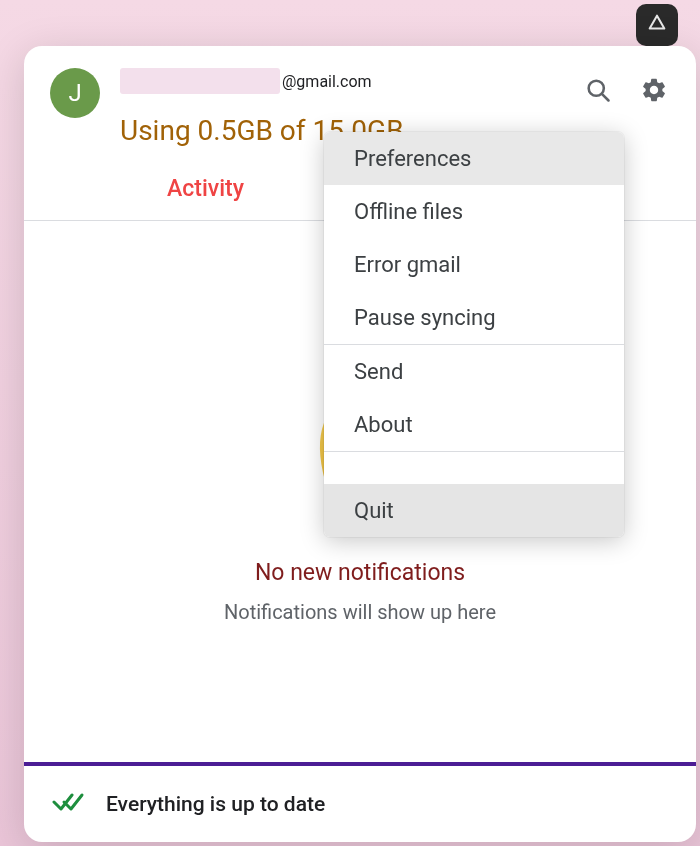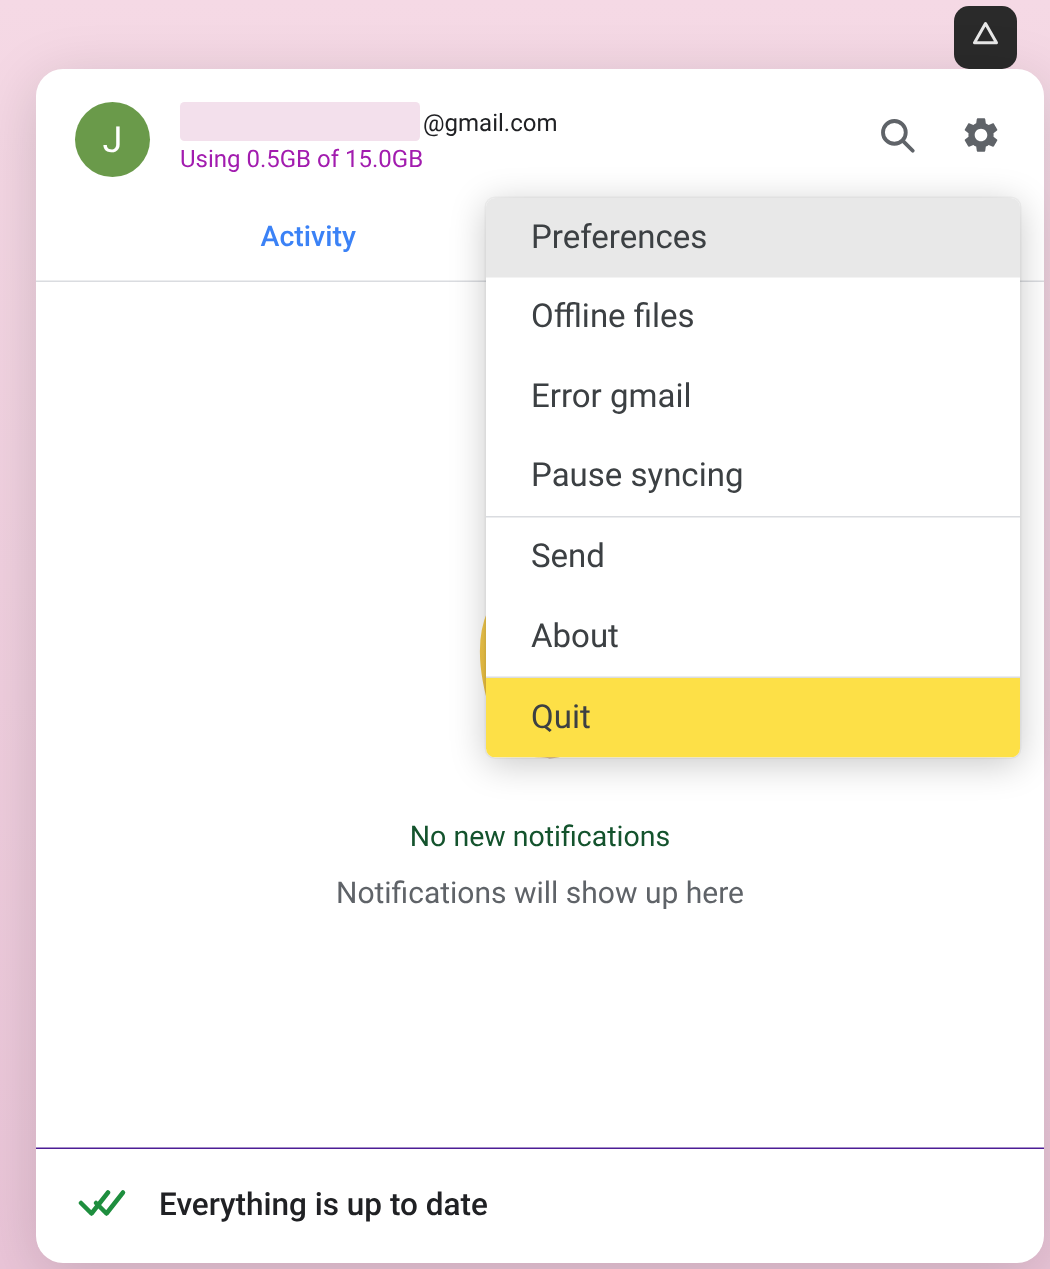--- a/index.html
+++ b/index.html
@@ -64,23 +64,23 @@
       font-weight: 400;
     }
     .redacted {
       width: 160px;
       height: 26px;
       background: #f3e0ec;
       border-radius: 3px;
       margin-right: 2px;
     }
     .storage {
-      font-size: 16px;
-      color: #a21caf;
-      margin-top: 2px;
+      font-size: 28px;
+      color: #a16207;
+      margin-top: 20px;
     }
     .header-actions {
       display: flex;
       align-items: center;
       gap: 24px;
       margin-top: 8px;
     }
     .icon-btn {
       width: 32px;
       height: 32px;
@@ -91,22 +91,22 @@
       color: #5f6368;
     }
     .icon-btn svg { width: 28px; height: 28px; }
     .tabs {
       display: flex;
       padding: 18px 0 0 0;
     }
     .tab {
       flex: 1;
       text-align: center;
-      font-size: 19px;
-      color: #3b82f6;
+      font-size: 23px;
+      color: #ef4444;
       font-weight: 500;
       padding-bottom: 18px;
       cursor: pointer;
       padding-left: 27px;
     }
     .divider {
       height: 1px;
       background: #dadce0;
     }
     .content {
@@ -117,67 +117,68 @@
       justify-content: center;
       position: relative;
     }
     .bell-icon {
       width: 170px;
       height: 170px;
       margin-bottom: 30px;
       position: relative;
     }
     .empty-title {
-      font-size: 19px;
-      color: #14532d;
+      font-size: 23px;
+      color: #7f1d1d;
       margin-bottom: 14px;
     }
     .empty-subtitle {
       font-size: 20px;
       color: #5f6368;
     }
     .footer {
-      border-top: 1px solid #4c1d95;
+      border-top: 4px solid #4c1d95;
       padding: 24px 28px;
       display: flex;
       align-items: center;
       gap: 20px;
     }
     .checkmarks { color: #1e8e3e; }
     .footer-text {
       font-size: 21px;
       color: #202124;
       font-weight: 500;
     }
     .menu {
       position: absolute;
       top: 132px;
       left: 324px;
-      width: 356px;
+      width: 300px;
       background: #fff;
       border-radius: 6px;
       box-shadow: 0 4px 24px rgba(0,0,0,0.22), 0 0 0 1px rgba(0,0,0,0.04);
       overflow: hidden;
       z-index: 100;
     }
     .menu-item {
       padding: 14px 30px;
       font-size: 22px;
       color: #3c4043;
       cursor: pointer;
     }
     .menu-item.highlighted {
       background: #e8e8e8;
     }
     .menu-divider {
       height: 1px;
       background: #dadce0;
     }
     .menu-quit-section {
-      background: #fde047;
+      background: #e5e5e5;
+      margin-top: 32px;
     }
   </style>
 </head>
 <body>
 
 <div class="topbar">
   <span>
     <svg viewBox="0 0 24 24" fill="none">
       <path d="M12 4 L20 18 L4 18 Z" stroke="#e8e8e8" stroke-width="2.2" fill="none" stroke-linejoin="round"></path>
     </svg>

